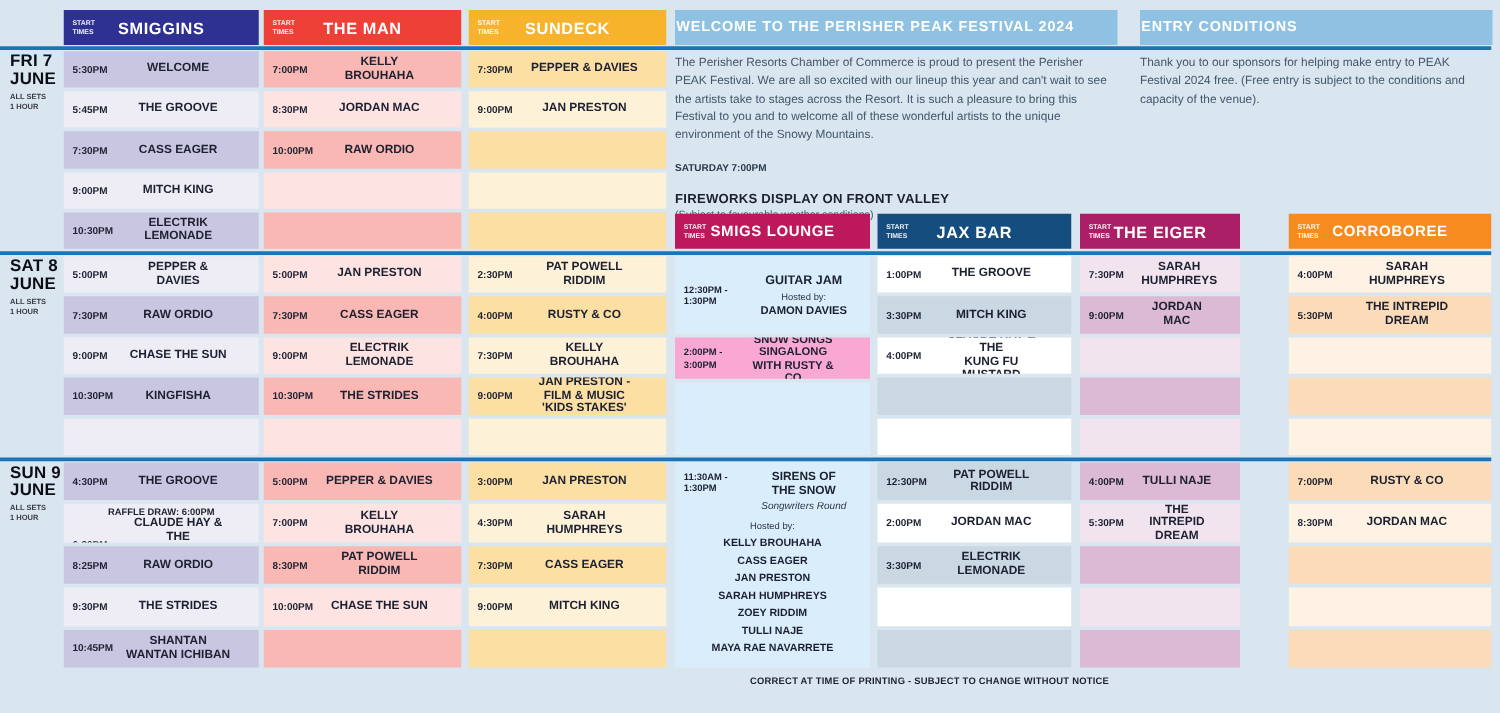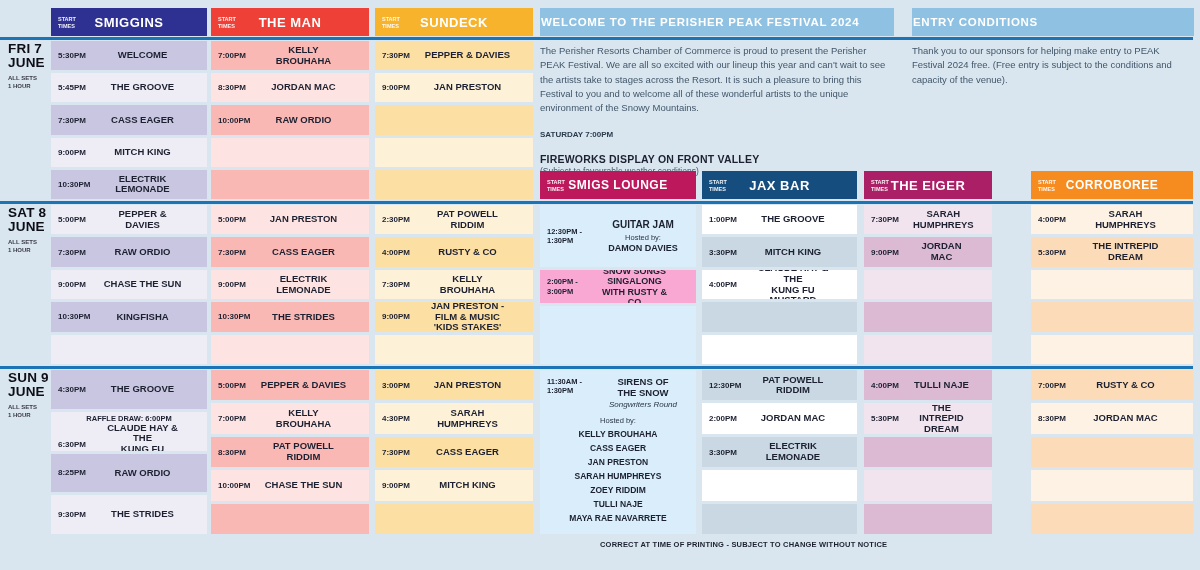--- a/index.html
+++ b/index.html
@@ -145,20 +145,25 @@
 KUNG FU MUSTARD</span>
         </div>
     </div>
     <div class="cell d">
         <span class="t">8:25PM</span>
         <span class="n pre">RAW ORDIO</span>
       </div>
     <div class="cell l">
         <span class="t">9:30PM</span>
         <span class="n pre">THE STRIDES</span>
+      </div>
+    <div class="cell d">
+        <span class="t">10:45PM</span>
+        <span class="n pre">SHANTAN
+WANTAN ICHIBAN</span>
       </div>
   </div>
 </div>
 
 <div class="col c-man" style="left:211px;width:158px">
   <div class="vhead" style="background:#ee4036">
     <span class="st pre">START
 TIMES</span>
     <span class="vn">THE MAN</span>
   </div>

